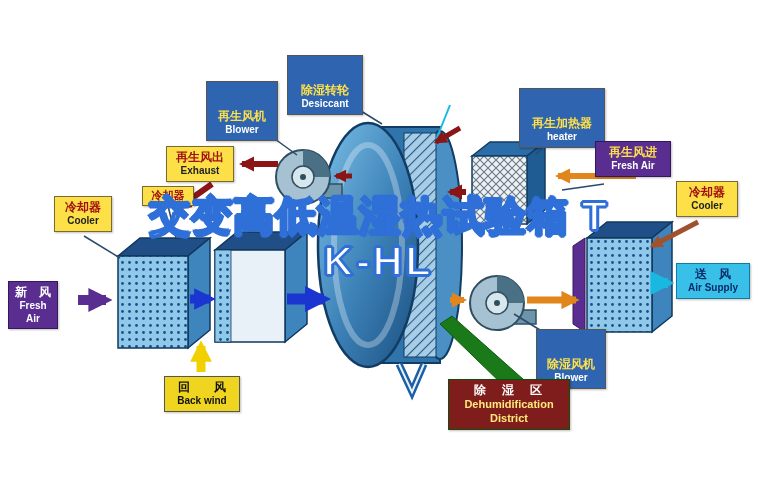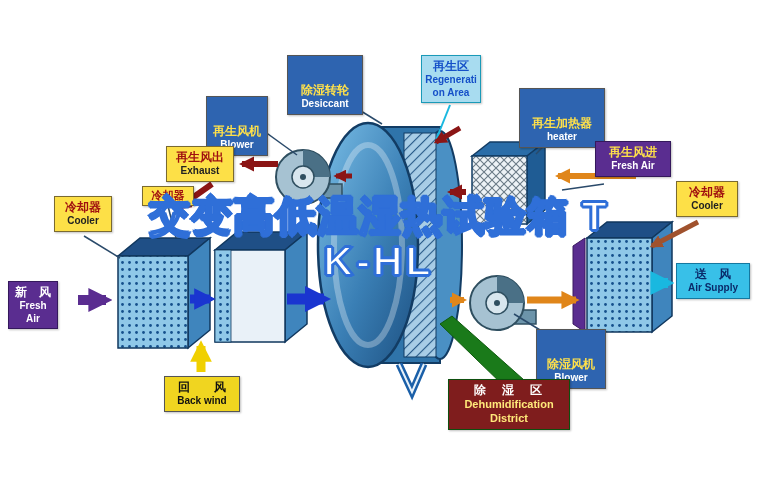--- a/index.html
+++ b/index.html
@@ -164,34 +164,30 @@
     <line x1="212" y1="184" x2="178" y2="208" stroke="#8b1515" stroke-width="6" marker-end="url(#mk-red)"></line>
     <line x1="466" y1="192" x2="450" y2="192" stroke="#8b1515" stroke-width="6" marker-end="url(#mk-red)"></line>
     <line x1="460" y1="128" x2="436" y2="142" stroke="#8b1515" stroke-width="5" marker-end="url(#mk-red)"></line>
     <line x1="636" y1="176" x2="558" y2="176" stroke="#e0861a" stroke-width="6" marker-end="url(#mk-orange)"></line>
     <line x1="450" y1="300" x2="464" y2="300" stroke="#e0861a" stroke-width="6" marker-end="url(#mk-orange)"></line>
     <line x1="527" y1="300" x2="576" y2="300" stroke="#e0861a" stroke-width="7" marker-end="url(#mk-orange)"></line>
     <line x1="698" y1="222" x2="652" y2="246" stroke="#a0522d" stroke-width="5" marker-end="url(#mk-brown)"></line>
     <line x1="652" y1="283" x2="668" y2="283" stroke="#19b8e0" stroke-width="10" marker-end="url(#mk-cyan)"></line>
   </svg>
 
-  <div class="lbl lbl-blue" style="left:206px;top:96px;width:62px;">
+  <div class="lbl lbl-blue" style="left:206px;top:81px;width:72px;">
     <span class="zh">再生风机</span>
     <span class="en">Blower</span>
   </div>
 
   <div class="lbl lbl-blue" style="left:287px;top:55px;width:76px;">
     <span class="zh">除湿转轮</span>
     <span class="en">Desiccant</span>
   </div>
 
-  <div class="lbl lbl-lightcyan break-all" style="left:421px;top:55px;width:60px;">
-    <span class="zh">再生区</span>
-    <span class="en">Regeneration Area</span>
-  </div>
 
   <div class="lbl lbl-blue" style="left:519px;top:88px;width:86px;">
     <span class="zh">再生加热器</span>
     <span class="en">heater</span>
   </div>
 
   <div class="lbl lbl-tan" style="left:166px;top:146px;width:68px;">
     <span class="zh">再生风出</span>
     <span class="en">Exhaust</span>
   </div>

